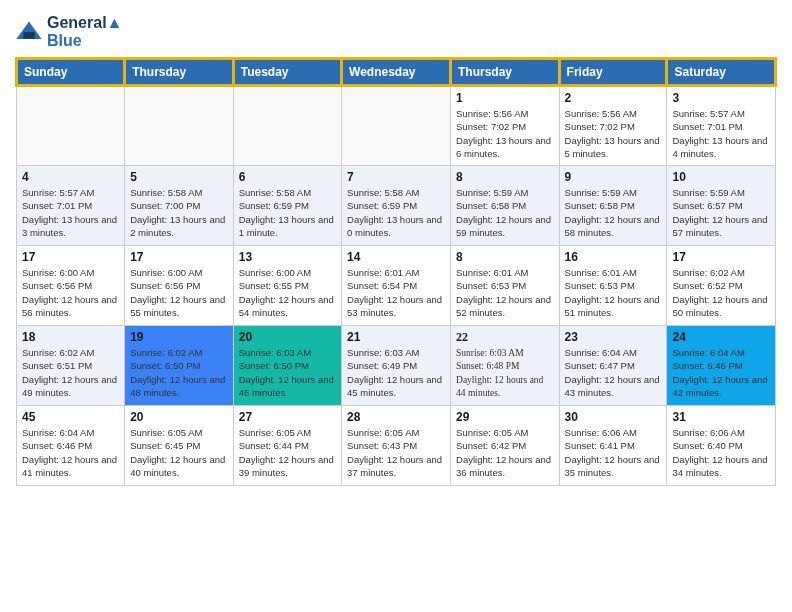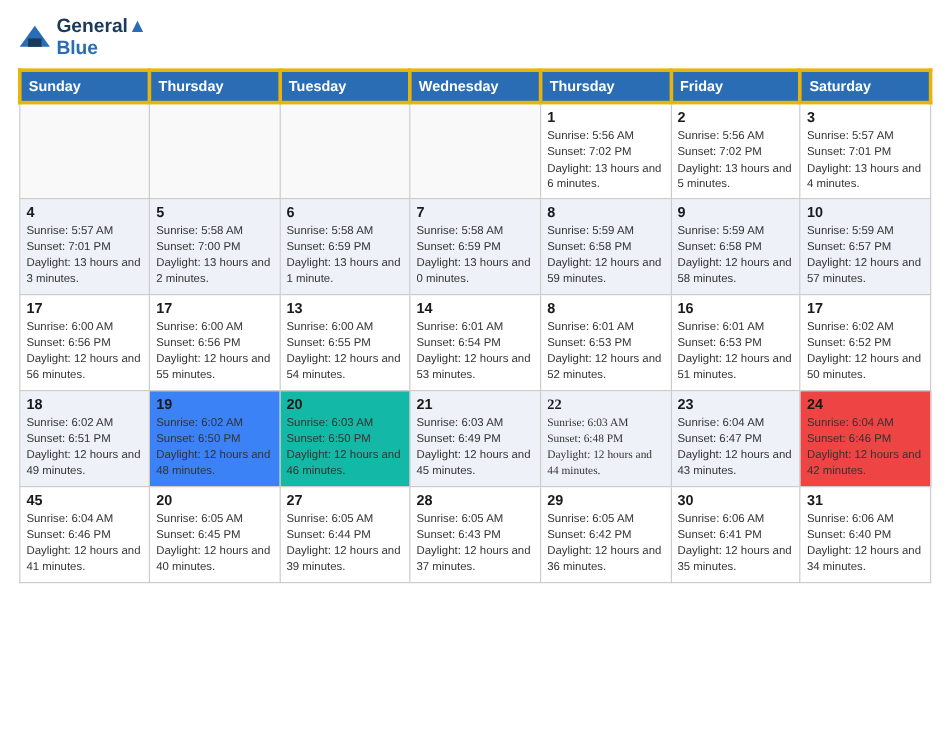--- a/index.html
+++ b/index.html
@@ -269,21 +269,21 @@
             <div class="day-info" style="white-space: pre-line;">Sunrise: 6:03 AM
 Sunset: 6:48 PM
 Daylight: 12 hours and 44 minutes.</div>
           </td>
           <td style="background: rgb(238, 242, 248);">
             <span class="day-num">23</span>
             <div class="day-info" style="white-space: pre-line;">Sunrise: 6:04 AM
 Sunset: 6:47 PM
 Daylight: 12 hours and 43 minutes.</div>
           </td>
-          <td style="background: #ef4444;">
+          <td style="background: #0ea5e9;">
             <span class="day-num">24</span>
             <div class="day-info" style="white-space: pre-line;">Sunrise: 6:04 AM
 Sunset: 6:46 PM
 Daylight: 12 hours and 42 minutes.</div>
           </td>
         </tr>
         <tr>
           <td>
             <span class="day-num">45</span>
             <div class="day-info" style="white-space: pre-line;">Sunrise: 6:04 AM

